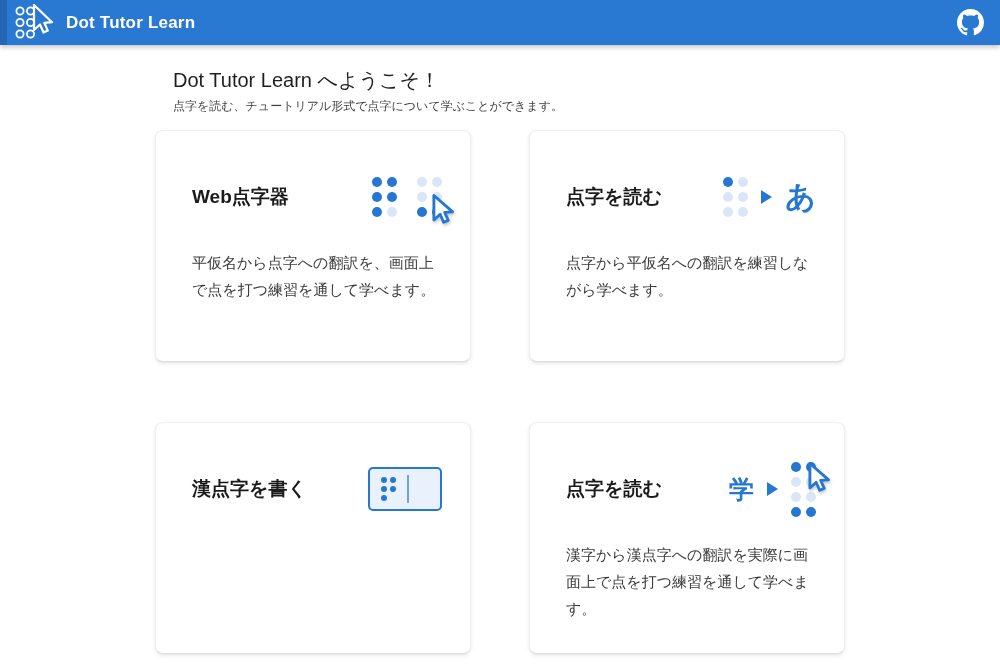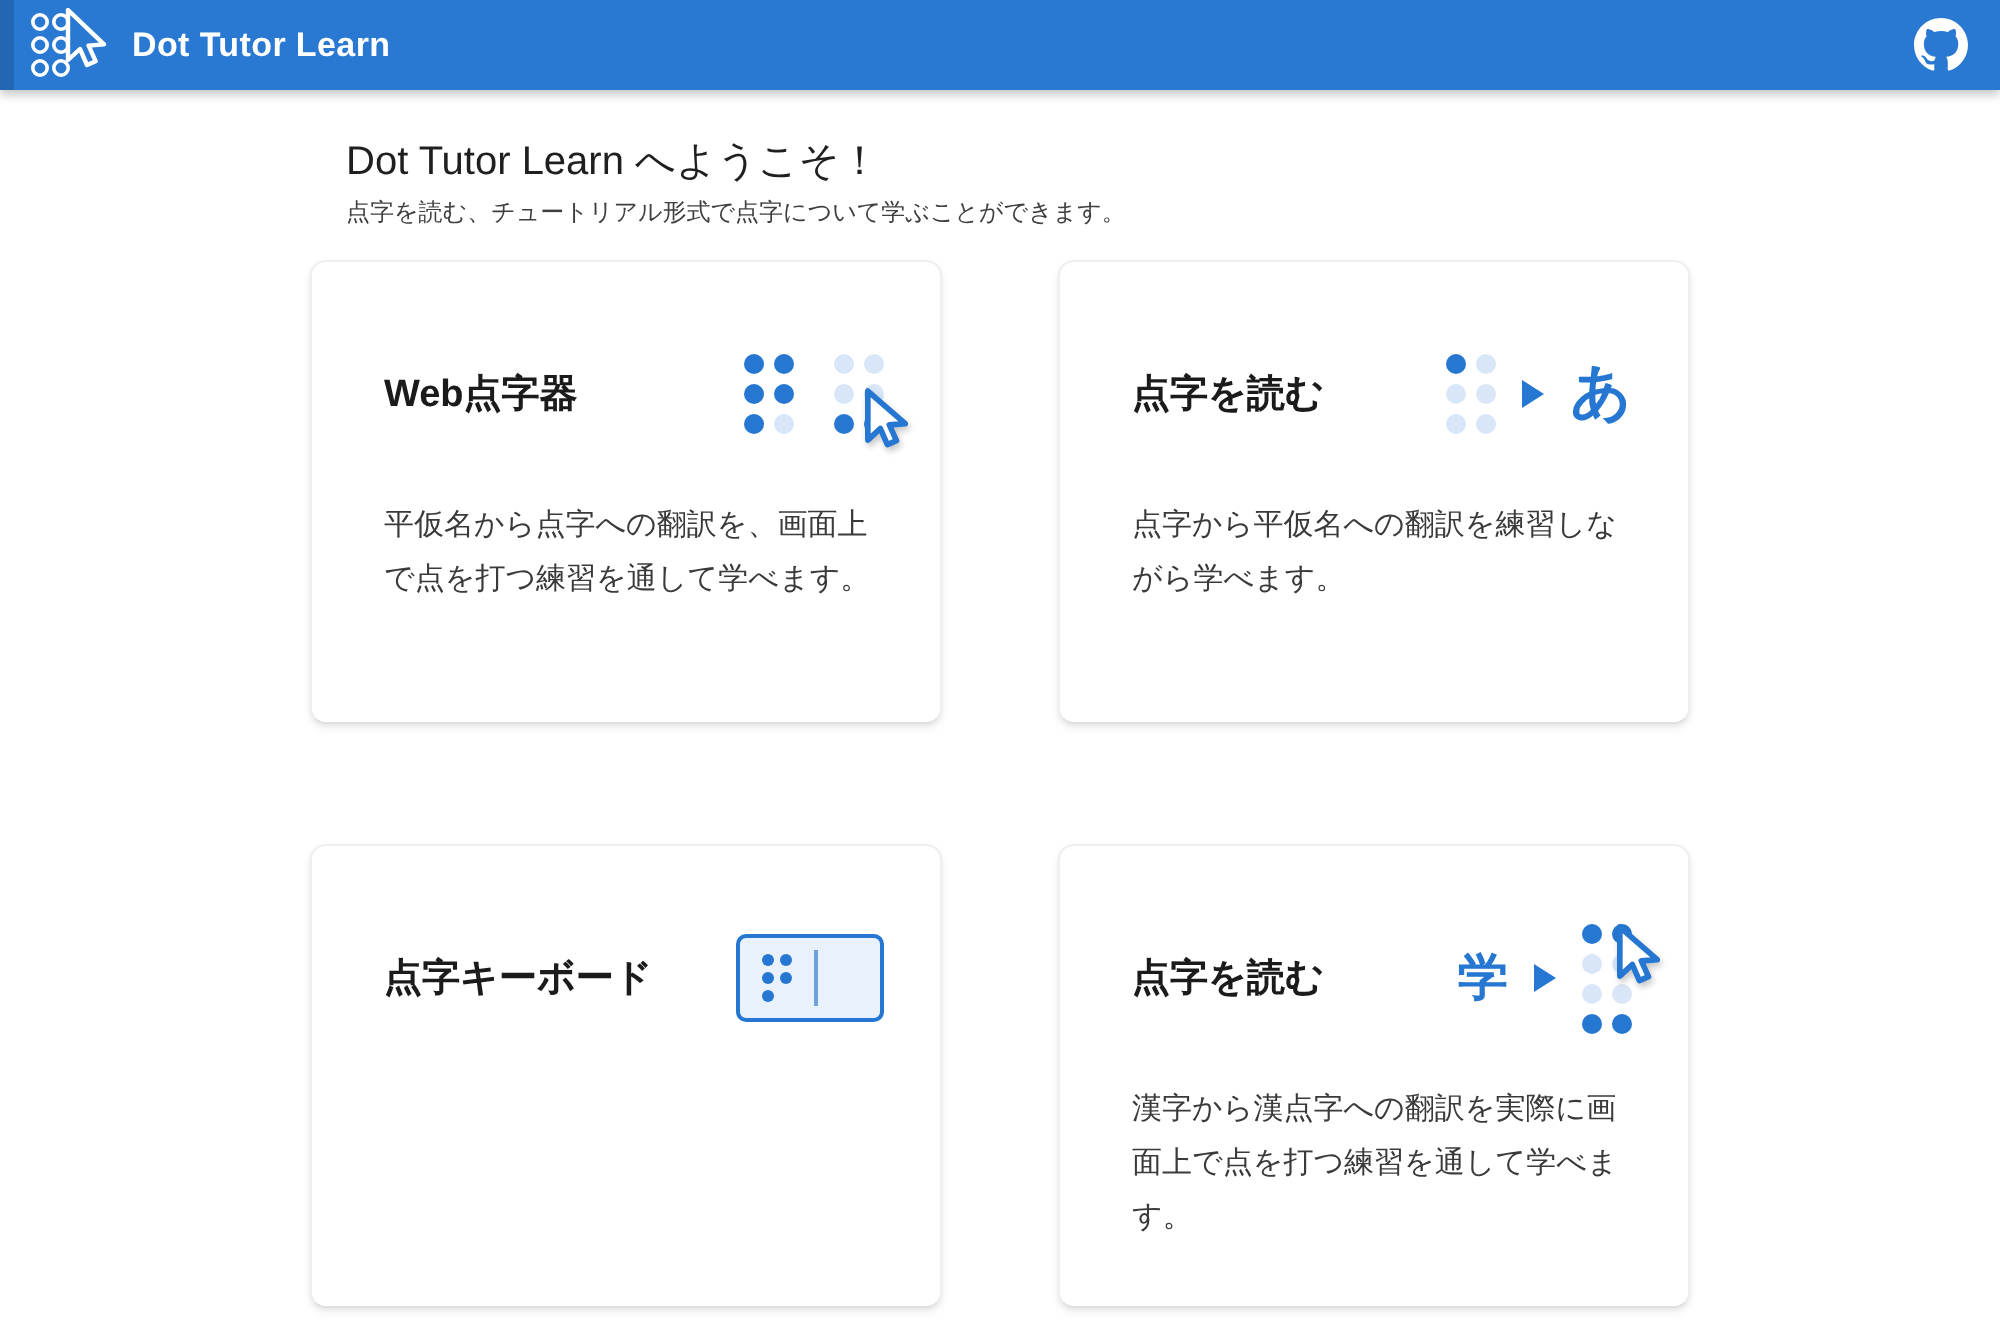--- a/index.html
+++ b/index.html
@@ -255,21 +255,21 @@
             </div>
           <span class="tri"></span>
           <span class="big-char char-result">あ</span>
         </div>
       </div>
       <p class="card-desc">点字から平仮名への翻訳を練習しながら学べます。</p>
     </div>
 
     <div class="card">
       <div class="card-top">
-        <span class="card-title">点字キーボード</span>
+        <span class="card-title">漢点字を書く</span>
         <div class="icon-wrap">
           <div class="kbd-box">
             <div class="bcell small">
                 <span class="dot on"></span>
                 <span class="dot on"></span>
                 <span class="dot on"></span>
                 <span class="dot on"></span>
                 <span class="dot on"></span>
                 <span class="dot off"></span>
               </div>

